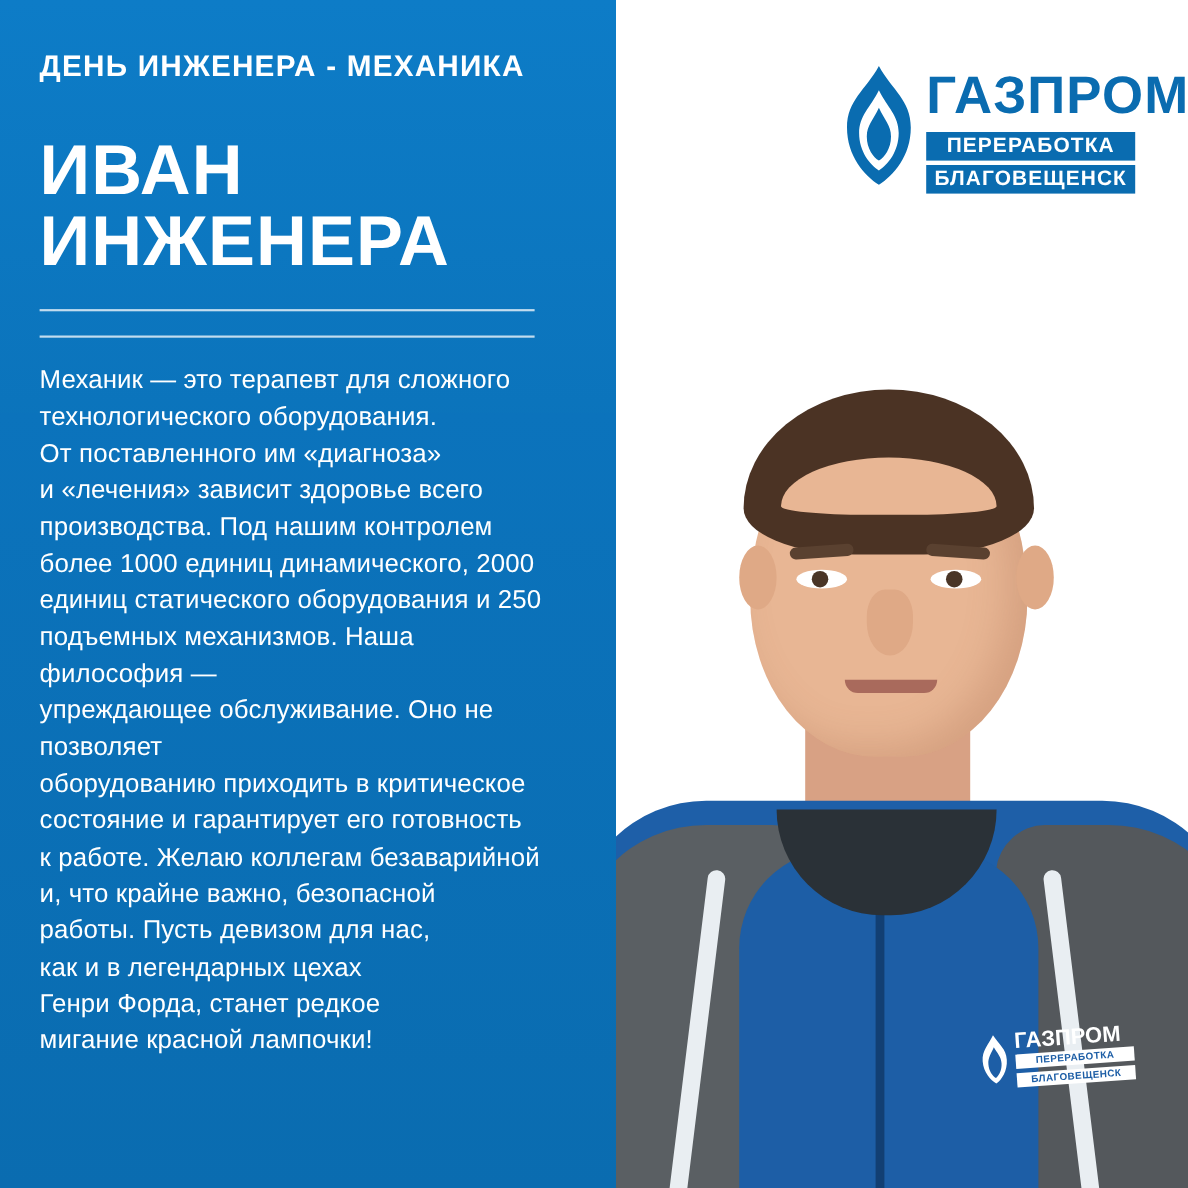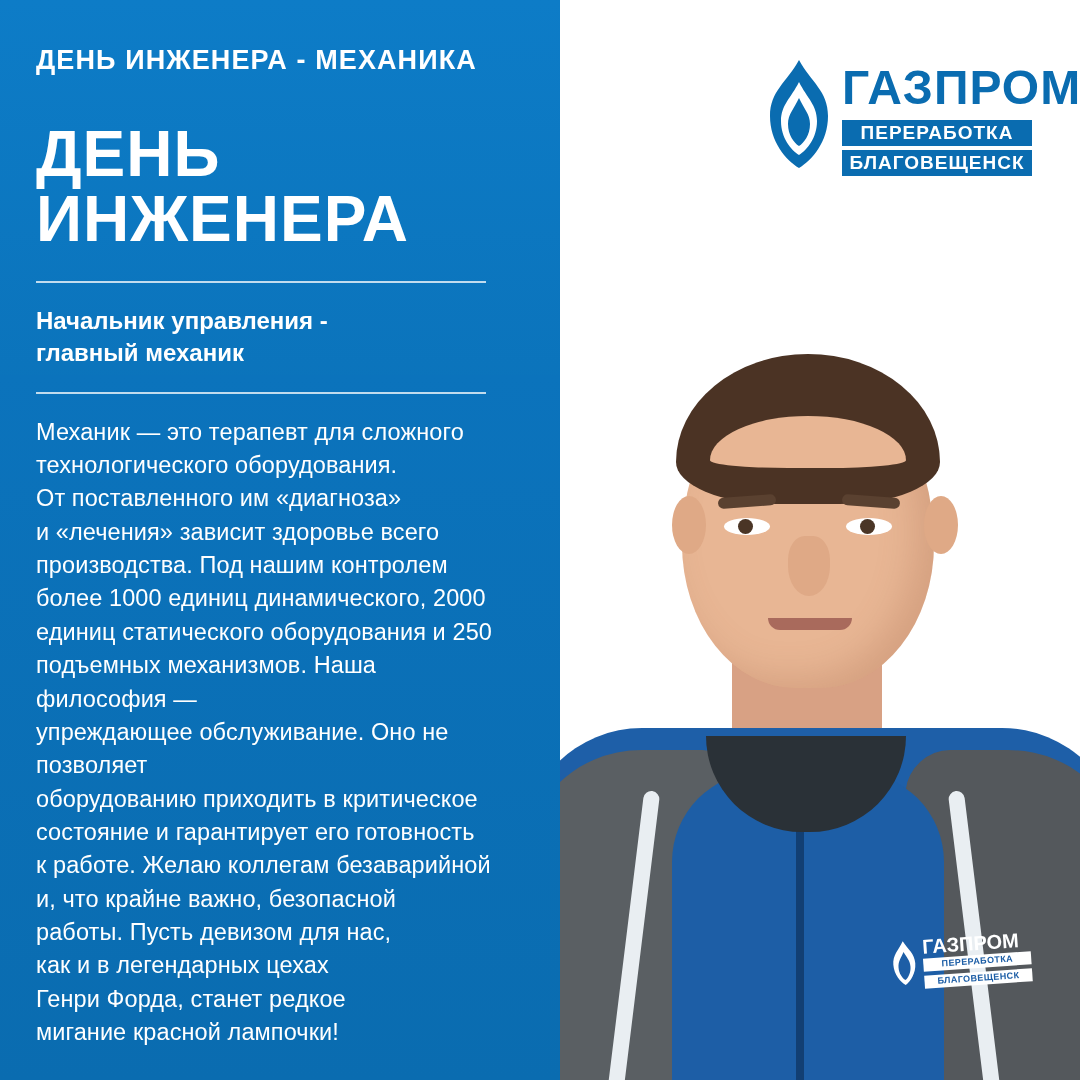--- a/index.html
+++ b/index.html
@@ -422,25 +422,23 @@
         <path d="M39 40 C34 51 28 56 28 66 C28 77 34 85 39 88 C44 85 50 77 50 66 C50 56 44 51 39 40 Z" fill="#0a6cb0"></path>
       </svg>
     </span>
     <span class="logo-text-main">ГАЗПРОМ</span>
     <span class="logo-bar logo-bar-1">ПЕРЕРАБОТКА</span>
     <span class="logo-bar logo-bar-2">БЛАГОВЕЩЕНСК</span>
   </div>
 
   <div class="content">
     <div class="eyebrow">ДЕНЬ ИНЖЕНЕРА - МЕХАНИКА</div>
-    <div class="first-name">ДЕНЬ</div>
+    <div class="first-name">ИВАН</div>
     <div class="last-name">ИНЖЕНЕРА</div>
     <div class="rule"></div>
-    <div class="position">Начальник управления -
-главный механик</div>
     <div class="rule"></div>
     <div class="quote">Механик — это терапевт для сложного
 технологического оборудования.
 От поставленного им «диагноза»
 и «лечения» зависит здоровье всего
 производства. Под нашим контролем
 более 1000 единиц динамического, 2000
 единиц статического оборудования и 250
 подъемных механизмов. Наша философия —
 упреждающее обслуживание. Оно не позволяет

